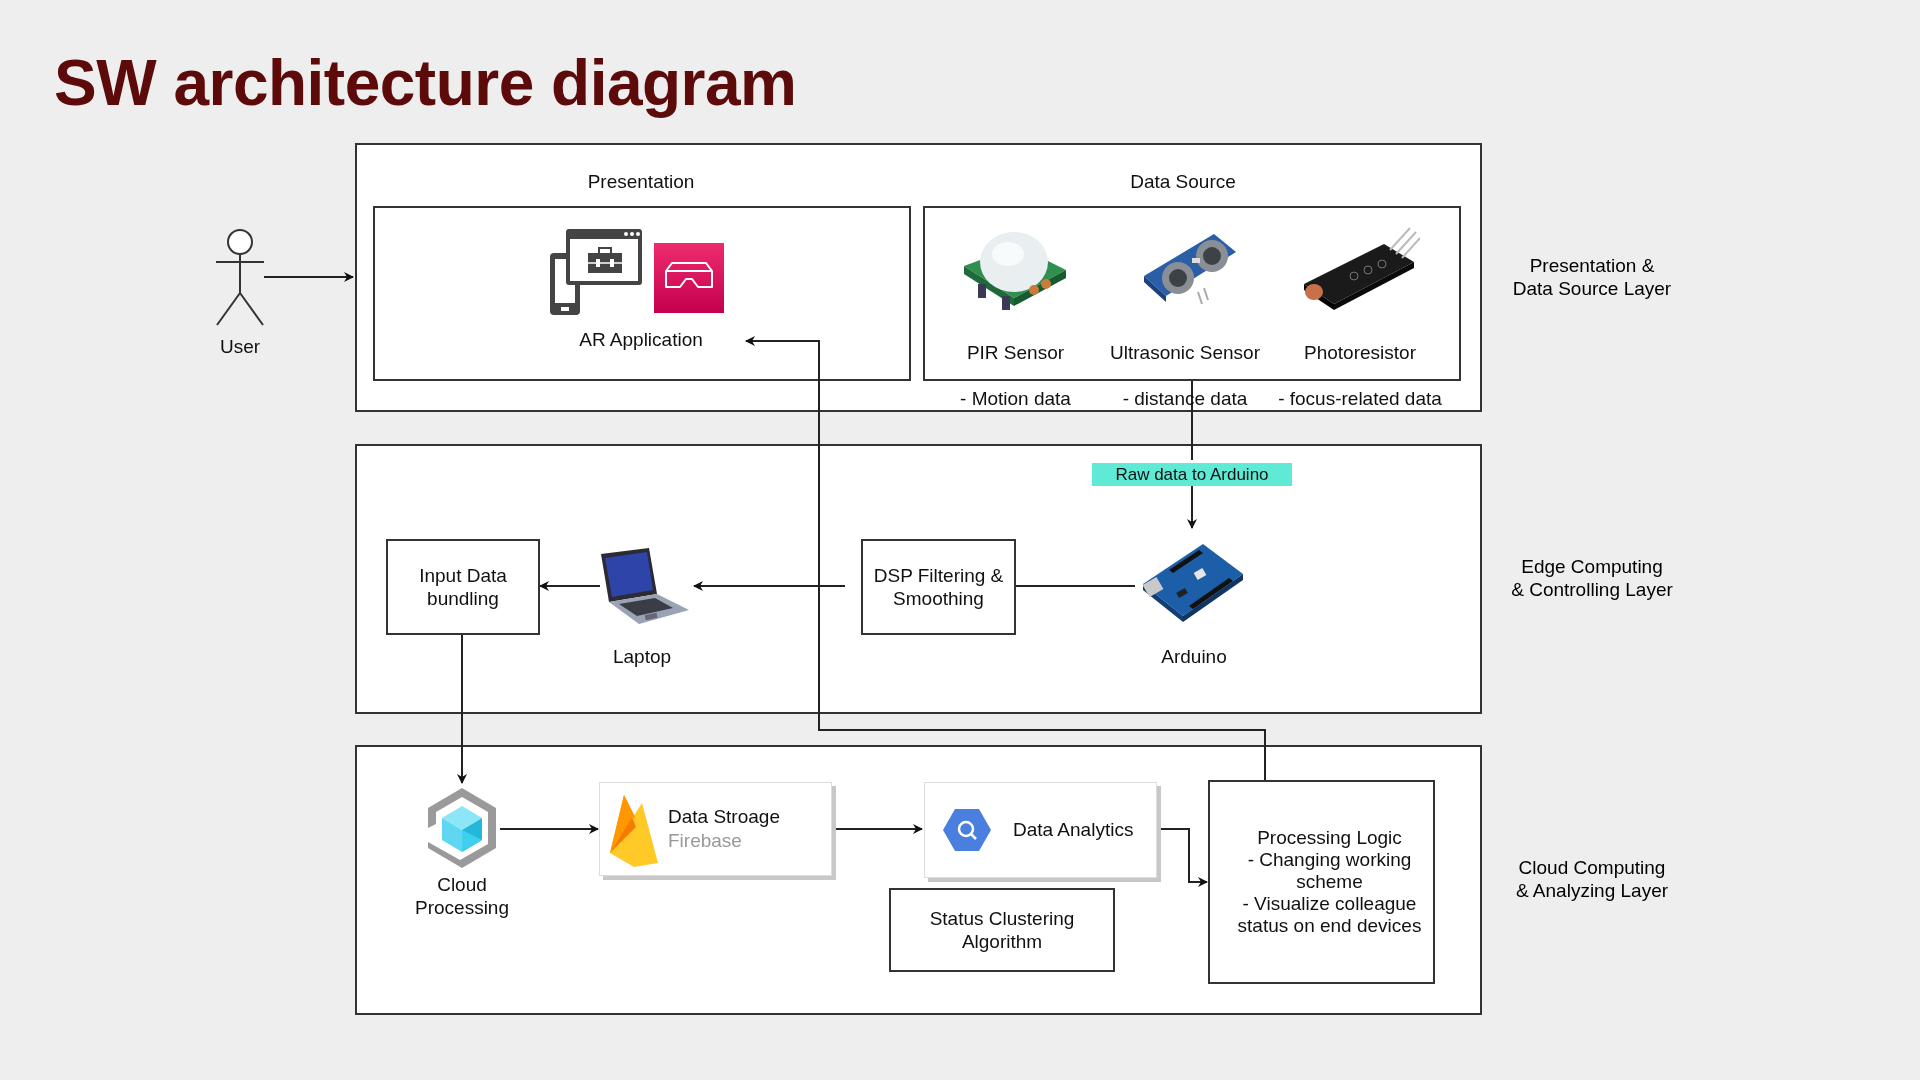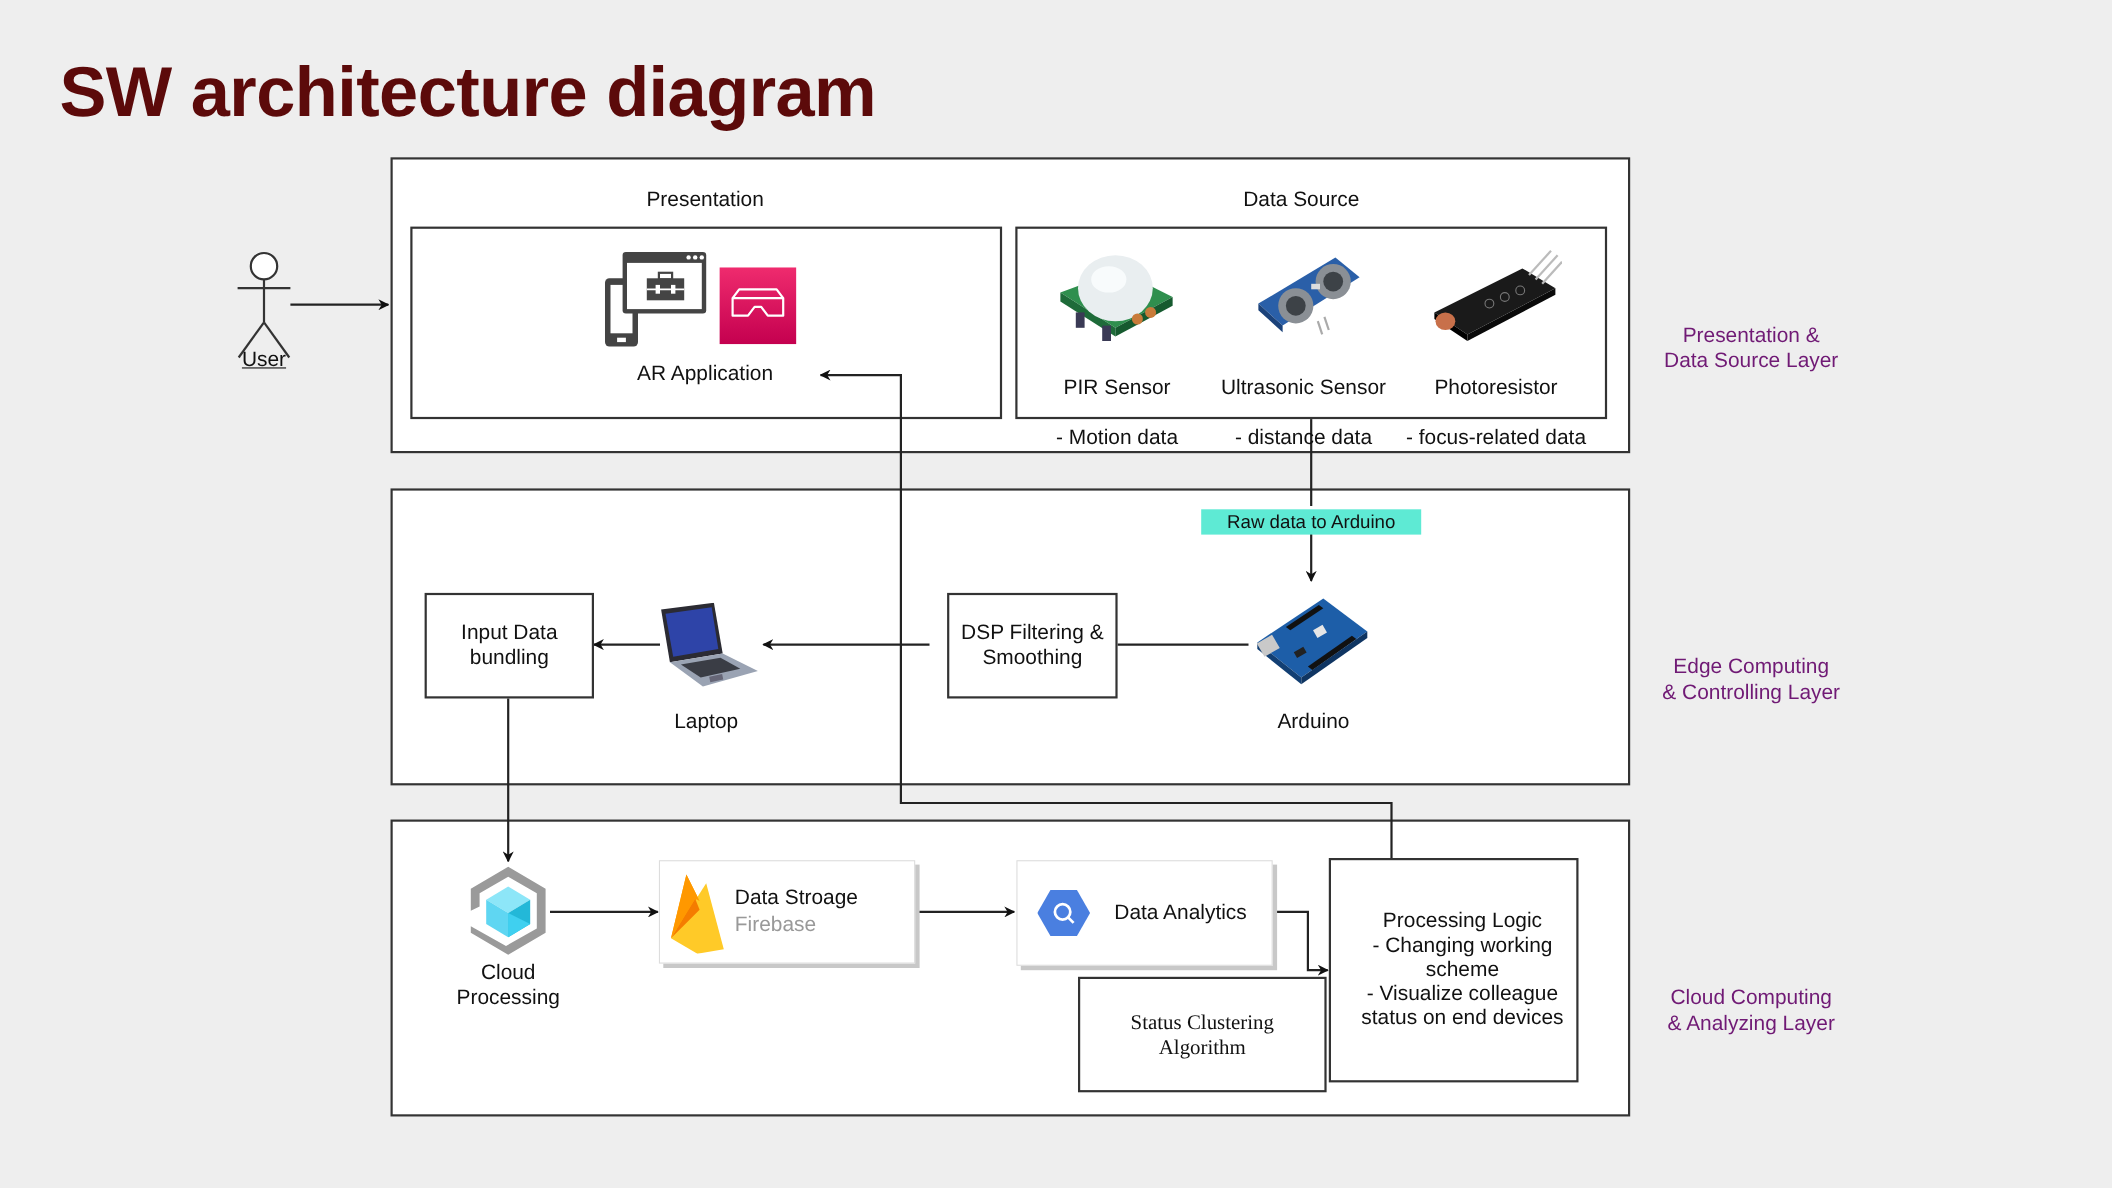--- a/index.html
+++ b/index.html
@@ -2,21 +2,21 @@
 <html><head>
 <meta charset="utf-8">
 <style>
   html, body { margin:0; padding:0; }
   body { width:1920px; height:1080px; background:#eeeeee; position:relative; overflow:hidden;
          font-family:"Liberation Sans", sans-serif; color:#111; }
   .title { position:absolute; left:54px; top:46px; font-size:64px; font-weight:bold; color:#5c0a0a;
            letter-spacing:-0.5px; }
   .box { position:absolute; background:#fff; border:2px solid #333; box-sizing:border-box; }
   .lbl { position:absolute; font-size:19px; text-align:center; line-height:23px; color:#111; white-space:nowrap; }
-  .lbl.side { font-size:19px; color:#701a75;margin-top:40px; }
+  .lbl.side { font-size:19px; color:#000000; }
   .cbox { position:absolute; background:#fff; border:2px solid #333; box-sizing:border-box;
           display:flex; align-items:center; justify-content:center; text-align:center;
           font-size:19px; line-height:23px; }
   .card { position:absolute; background:#fff; border:1px solid #ddd; box-shadow:4px 4px 0 #c8c8c8; box-sizing:border-box; }
   svg.wires { position:absolute; left:0; top:0; width:1920px; height:1080px; pointer-events:none; }
   .icon { position:absolute; }
   .ml { white-space:pre-line; }
 </style>
 </head>
 <body>
@@ -71,21 +71,21 @@
 
 <div class="lbl" style="left:1092px;top:463px;width:200px;font-size:17px;background:#5eead4;">Raw data to Arduino</div>
 
 <svg class="icon" style="left:214px;top:228px;" width="52" height="100" viewBox="0 0 52 100">
   <circle cx="26" cy="14" r="12" fill="#fff" stroke="#333" stroke-width="2"></circle>
   <line x1="26" y1="26" x2="26" y2="65" stroke="#333" stroke-width="2"></line>
   <line x1="2" y1="34" x2="50" y2="34" stroke="#333" stroke-width="2"></line>
   <line x1="26" y1="65" x2="3" y2="97" stroke="#333" stroke-width="2"></line>
   <line x1="26" y1="65" x2="49" y2="97" stroke="#333" stroke-width="2"></line>
 </svg>
-<div class="lbl" style="left:190px;top:316px;width:100px;text-decoration:underline;">User</div>
+<div class="lbl" style="left:190px;top:335px;width:100px;">User</div>
 
 <svg class="icon" style="left:548px;top:227px;" width="96" height="92" viewBox="0 0 96 92">
   <rect x="2" y="26" width="30" height="62" rx="4" fill="#444"></rect>
   <rect x="7" y="32" width="20" height="44" fill="#fff"></rect>
   <rect x="13" y="80" width="8" height="4" fill="#fff"></rect>
   <rect x="18" y="2" width="76" height="56" rx="3" fill="#444"></rect>
   <rect x="22" y="12" width="68" height="42" fill="#fff"></rect>
   <circle cx="78" cy="7" r="2" fill="#fff"></circle>
     <circle cx="84" cy="7" r="2" fill="#fff"></circle>
     <circle cx="90" cy="7" r="2" fill="#fff"></circle>
@@ -206,20 +206,20 @@
 
 <div class="card" style="left:924px;top:782px;width:233px;height:96px;">
   <svg class="icon" style="left:18px;top:26px;" width="48" height="42" viewBox="0 0 48 42">
     <polygon points="12,0 36,0 48,21 36,42 12,42 0,21" fill="#4a7fe0"></polygon>
     <circle cx="23" cy="20" r="7" fill="none" stroke="#fff" stroke-width="2.5"></circle>
     <line x1="28" y1="25" x2="33" y2="30" stroke="#fff" stroke-width="2.5"></line>
   </svg>
   <div class="lbl" style="left:88px;top:35px;text-align:left;">Data Analytics</div>
 </div>
 
-<div class="cbox ml" style="left:980px;top:888px;width:226px;height:105px;font-family:Liberation Serif, serif;">Status Clustering
+<div class="cbox ml" style="left:889px;top:888px;width:226px;height:84px;">Status Clustering
 Algorithm</div>
 
 <div class="cbox ml" style="left:1208px;top:780px;width:227px;height:204px;line-height:22px;padding-left:16px;">Processing Logic
 - Changing working
 scheme
 - Visualize colleague
 status on end devices</div>
 
 </body></html>

